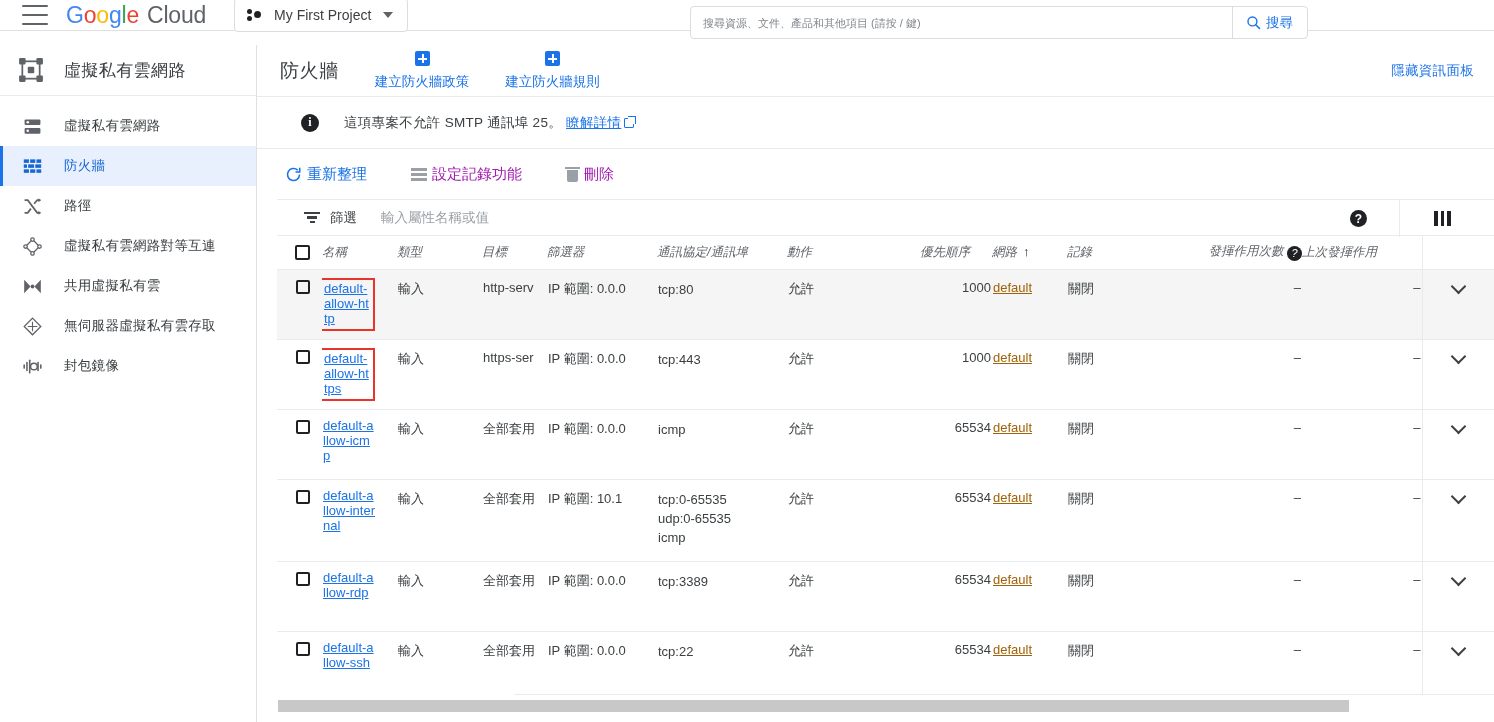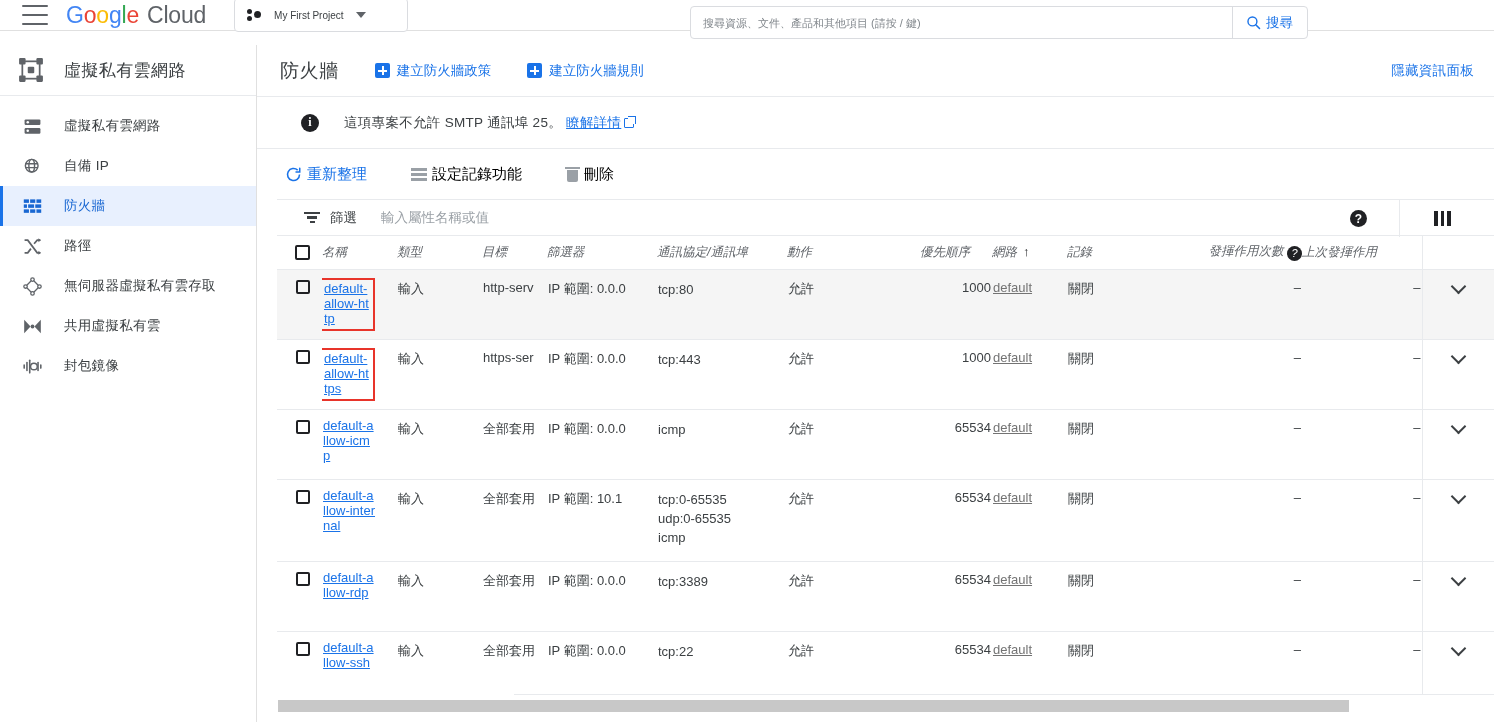--- a/index.html
+++ b/index.html
@@ -45,21 +45,21 @@
     display: flex; align-items: center; padding: 0 11px 0 12px;
     cursor: pointer; background: #fff;
   }
   .project-chip .dots { width: 18px; height: 16px; position: relative; margin-right: 9px; flex: none; }
   .project-chip .dots span {
     position: absolute; background: #202124; border-radius: 50%;
   }
   .project-chip .dots .d1 { width: 5px; height: 5px; left: 0; top: 2px; }
   .project-chip .dots .d2 { width: 5px; height: 5px; left: 0; top: 9px; }
   .project-chip .dots .d3 { width: 7px; height: 7px; left: 7px; top: 4px; }
-  .project-chip .pname { font-size: 10px; color: #3c4043; white-space: nowrap; }
+  .project-chip .pname { font-size: 14px; color: #3c4043; white-space: nowrap; }
   .project-chip .caret {
     width: 0; height: 0; margin-left: 12px;
     border-left: 5px solid transparent; border-right: 5px solid transparent;
     border-top: 6px solid #5f6368;
   }
 
   .searchwrap {
     position: absolute; left: 690px; top: 6px;
     width: 618px; height: 33px;
     border: 1px solid #dadce0; border-radius: 4px;
@@ -106,21 +106,21 @@
   
   .content { position: absolute; left: 257px; top: 45px; width: 1237px; height: 677px; background: #fff; }
 
   .pagehead {
     height: 52px; display: flex; align-items: center; position: relative;
     border-bottom: 1px solid #e8eaed;
   }
   .pagehead .ptitle { font-size: 19px; color: #3c4043; margin-left: 23px; letter-spacing: 0.6px; }
   .headbtn {
     display: flex; align-items: center; gap: 7px; cursor: pointer;
-    color: #1a73e8; font-size: 13.5px; margin-left: 36px; white-space: nowrap;
+    color: #1a73e8; font-size: 13.5px; margin-left: 36px; white-space: nowrap; flex-direction: column;
   }
   .plusbox {
     width: 15px; height: 15px; background: #1a73e8; border-radius: 2px;
     position: relative; flex: none;
   }
   .plusbox::before, .plusbox::after {
     content: ""; position: absolute; background: #fff;
   }
   .plusbox::before { left: 3px; right: 3px; top: 7px; height: 2px; }
   .plusbox::after { top: 3px; bottom: 3px; left: 7px; width: 2px; }
@@ -148,21 +148,21 @@
   }
   .extlink::after {
     content: ""; position: absolute; right: -3px; top: -3px;
     width: 7px; height: 7px; border-top: 1.4px solid #1a73e8; border-right: 1.4px solid #1a73e8;
     background: #fff;
   }
 
   .toolbar { height: 50px; display: flex; align-items: center; padding-left: 28px; }
   .tbtn { display: flex; align-items: center; gap: 5px; font-size: 15px; cursor: pointer; margin-right: 44px; white-space: nowrap; }
   .tbtn.primary { color: #1a73e8; }
-  .tbtn.muted { color: #000000; cursor: default; }
+  .tbtn.muted { color: #a21caf; cursor: default; }
 
   .refresh-ico { width: 17px; height: 17px; position: relative; flex:none; }
   .lines-ico { width: 16px; height: 13px; display:flex; flex-direction:column; justify-content:space-between; flex:none; }
   .lines-ico i { height: 3px; background: #9aa0a6; display:block; }
   .trash-ico { width: 13px; height: 15px; position: relative; flex:none; }
   .trash-ico .lid { position:absolute; top:0; left:-1px; width:15px; height:2.5px; background:#9aa0a6; }
   .trash-ico .body { position:absolute; top:3.5px; left:1px; width:11px; height:11.5px; background:#9aa0a6; border-radius:0 0 2px 2px; }
 
   
   .filterrow {
@@ -204,21 +204,21 @@
     font-size: 13px; color: #3c4043; vertical-align: top;
     padding-top: 10px; border-bottom: 1px solid #e8eaed;
     white-space: nowrap; overflow: hidden;
   }
   table.fw tr.shaded td { background: #f5f5f5; }
   table.fw td.num, table.fw th.num { text-align: right; }
   .namelink { color: #1a73e8; text-decoration: underline; word-break: break-all; white-space: normal; }
   .nameboxed {
     display: inline-block; border: 2px solid #e8342a; padding: 1px 4px 3px 4px; margin-left: -5px;
   }
-  .netlink { color: #737373; text-decoration: underline; }
+  .netlink { color: #a16207; text-decoration: underline; }
   .multi span { display: block; line-height: 19px; }
   .sortarrow { display: inline-block; margin-left: 6px; color: #202124; font-size: 13px; }
   .chev {
     display: inline-block; width: 11px; height: 11px;
     border-right: 2px solid #3c4043; border-bottom: 2px solid #3c4043;
     transform: rotate(45deg); margin-top: -3px;
   }
   td.chevcell { text-align: center; border-left: 1px solid #e8eaed; background: #fff; }
   tr.shaded td.chevcell { background: #f5f5f5; }
   th.chevcell { border-left: 1px solid #e8eaed; }
@@ -293,30 +293,20 @@
             <rect x="2" y="3" width="20" height="7" rx="1.5"></rect>
               <rect x="2" y="14" width="20" height="7" rx="1.5"></rect>
             <circle cx="6" cy="6.5" r="1.6" fill="#fff"></circle>
               <circle cx="6" cy="17.5" r="1.6" fill="#fff"></circle>
           </svg>
         </span>
         <span class="lbl">虛擬私有雲網路</span>
       </div>
 
 
-      <div class="navitem">
-        <span class="ico">
-          <svg width="19" height="19" viewBox="0 0 24 24" fill="none" stroke="currentColor" stroke-width="1.8">
-            <circle cx="11" cy="11" r="8"></circle>
-              <ellipse cx="11" cy="11" rx="3.6" ry="8"></ellipse>
-              <path d="M3.2 8.6h15.6M3.2 13.4h15.6"></path>
-          </svg>
-        </span>
-        <span class="lbl">自備 IP</span>
-      </div>
 
       <div class="navitem active">
         <span class="ico">
           <svg width="19" height="19" viewBox="0 0 24 24" fill="currentColor">
             <rect x="1" y="3" width="6.5" height="4.4"></rect>
               <rect x="9" y="3" width="6.5" height="4.4"></rect>
               <rect x="17" y="3" width="6" height="4.4"></rect>
             <rect x="1" y="9.3" width="4" height="4.4"></rect>
               <rect x="6.5" y="9.3" width="7.5" height="4.4"></rect>
               <rect x="15.5" y="9.3" width="7.5" height="4.4"></rect>
@@ -344,34 +334,43 @@
       <div class="navitem">
         <span class="ico">
           <svg width="19" height="19" viewBox="0 0 24 24" fill="none" stroke="currentColor" stroke-width="1.6">
             <circle cx="12" cy="3.2" r="2.2"></circle>
               <circle cx="3.2" cy="12" r="2.2"></circle>
             <circle cx="20.8" cy="12" r="2.2"></circle>
               <circle cx="12" cy="20.8" r="2.2"></circle>
             <path d="M10.4 4.8L4.8 10.4M13.6 4.8l5.6 5.6M4.8 13.6l5.6 5.6M19.2 13.6l-5.6 5.6"></path>
           </svg>
         </span>
-        <span class="lbl">無伺服器虛擬私有雲存取</span>
+        <span class="lbl">虛擬私有雲網路對等互連</span>
       </div>
 
       <div class="navitem">
         <span class="ico">
           <svg width="19" height="19" viewBox="0 0 24 24" fill="currentColor">
             <path d="M1.5 3.5v17l8-8.5z"></path>
               <path d="M22.5 3.5v17l-8-8.5z"></path>
             <circle cx="12" cy="12" r="2.4"></circle>
           </svg>
         </span>
         <span class="lbl">共用虛擬私有雲</span>
       </div>
 
+      <div class="navitem">
+        <span class="ico">
+          <svg width="19" height="19" viewBox="0 0 24 24" fill="none" stroke="currentColor" stroke-width="1.6">
+            <rect x="12" y="1.5" width="14.8" height="14.8" transform="rotate(45 12 1.5)"></rect>
+            <path d="M6 12h12M12 6v12" stroke-width="1.4"></path>
+          </svg>
+        </span>
+        <span class="lbl">無伺服器虛擬私有雲存取</span>
+      </div>
 
       <div class="navitem">
         <span class="ico">
           <svg width="19" height="19" viewBox="0 0 24 24" fill="currentColor">
             <rect x="0.5" y="9" width="2" height="6" rx="1"></rect>
             <rect x="4" y="6" width="2" height="12" rx="1"></rect>
             <rect x="7.5" y="3" width="2" height="18" rx="1"></rect>
             <rect x="18" y="6" width="2" height="12" rx="1"></rect>
             <rect x="21.5" y="9" width="2" height="6" rx="1"></rect>
             <circle cx="13.8" cy="12" r="4.2" fill="none" stroke="currentColor" stroke-width="1.8"></circle>

